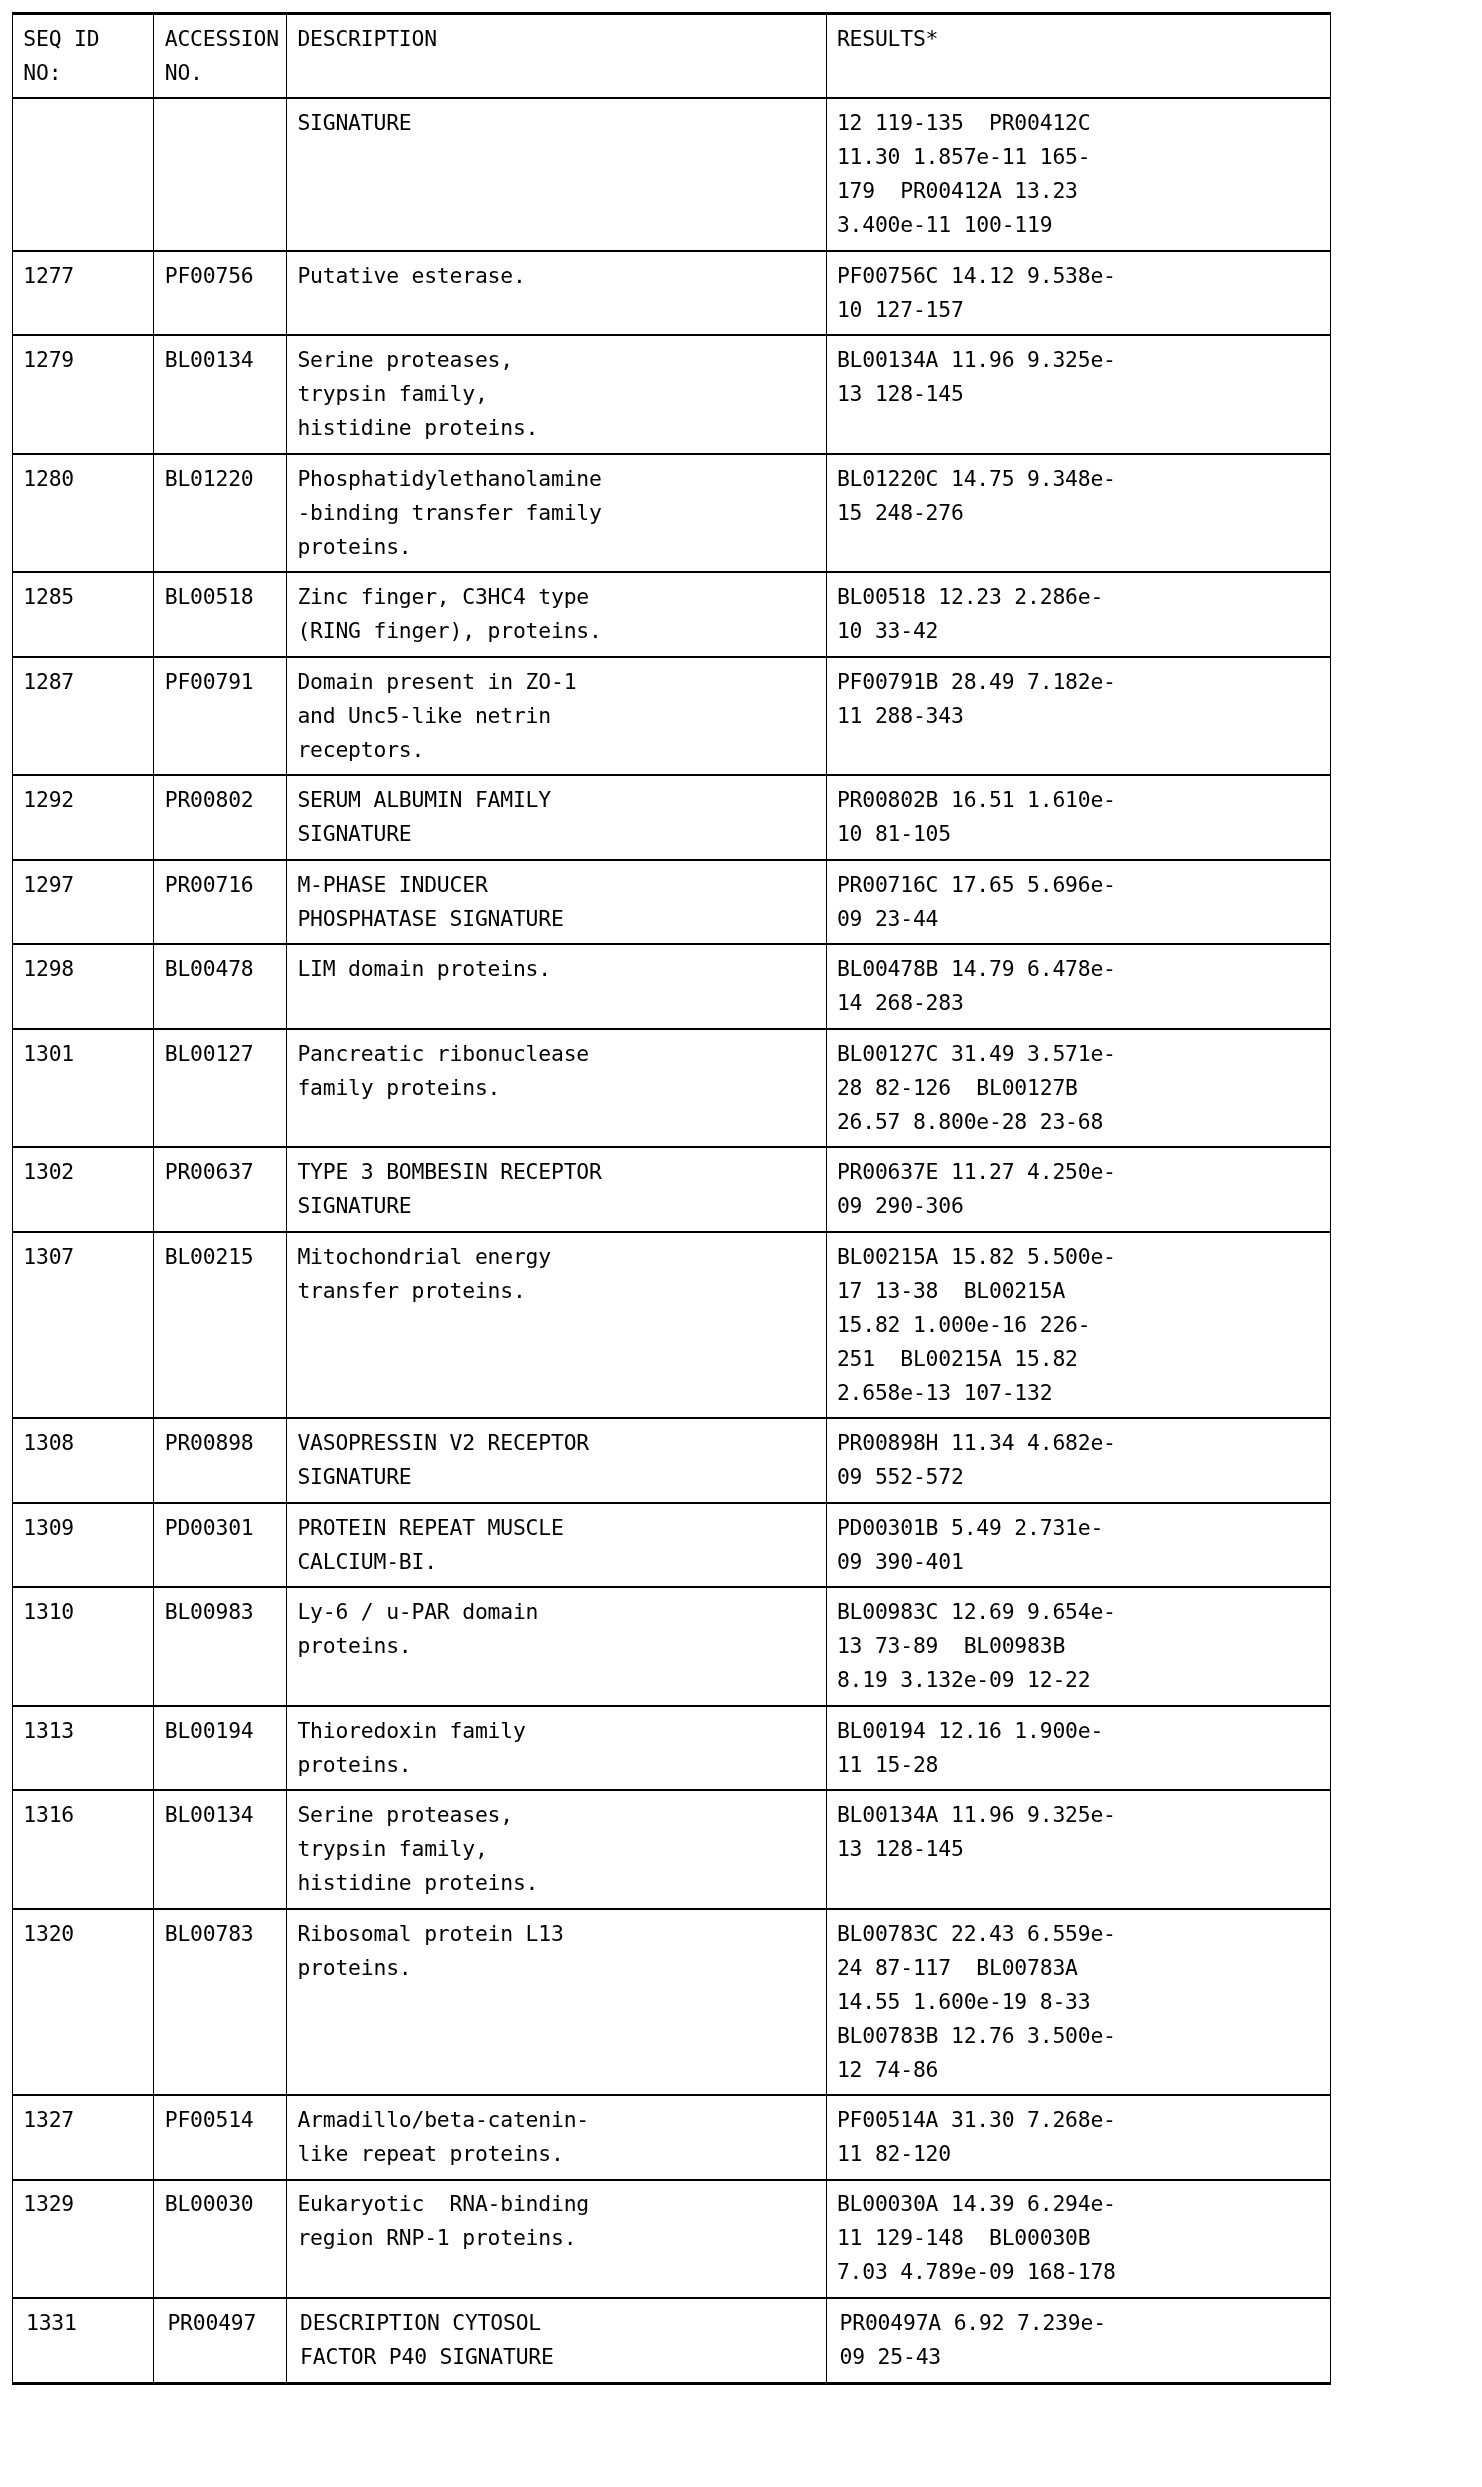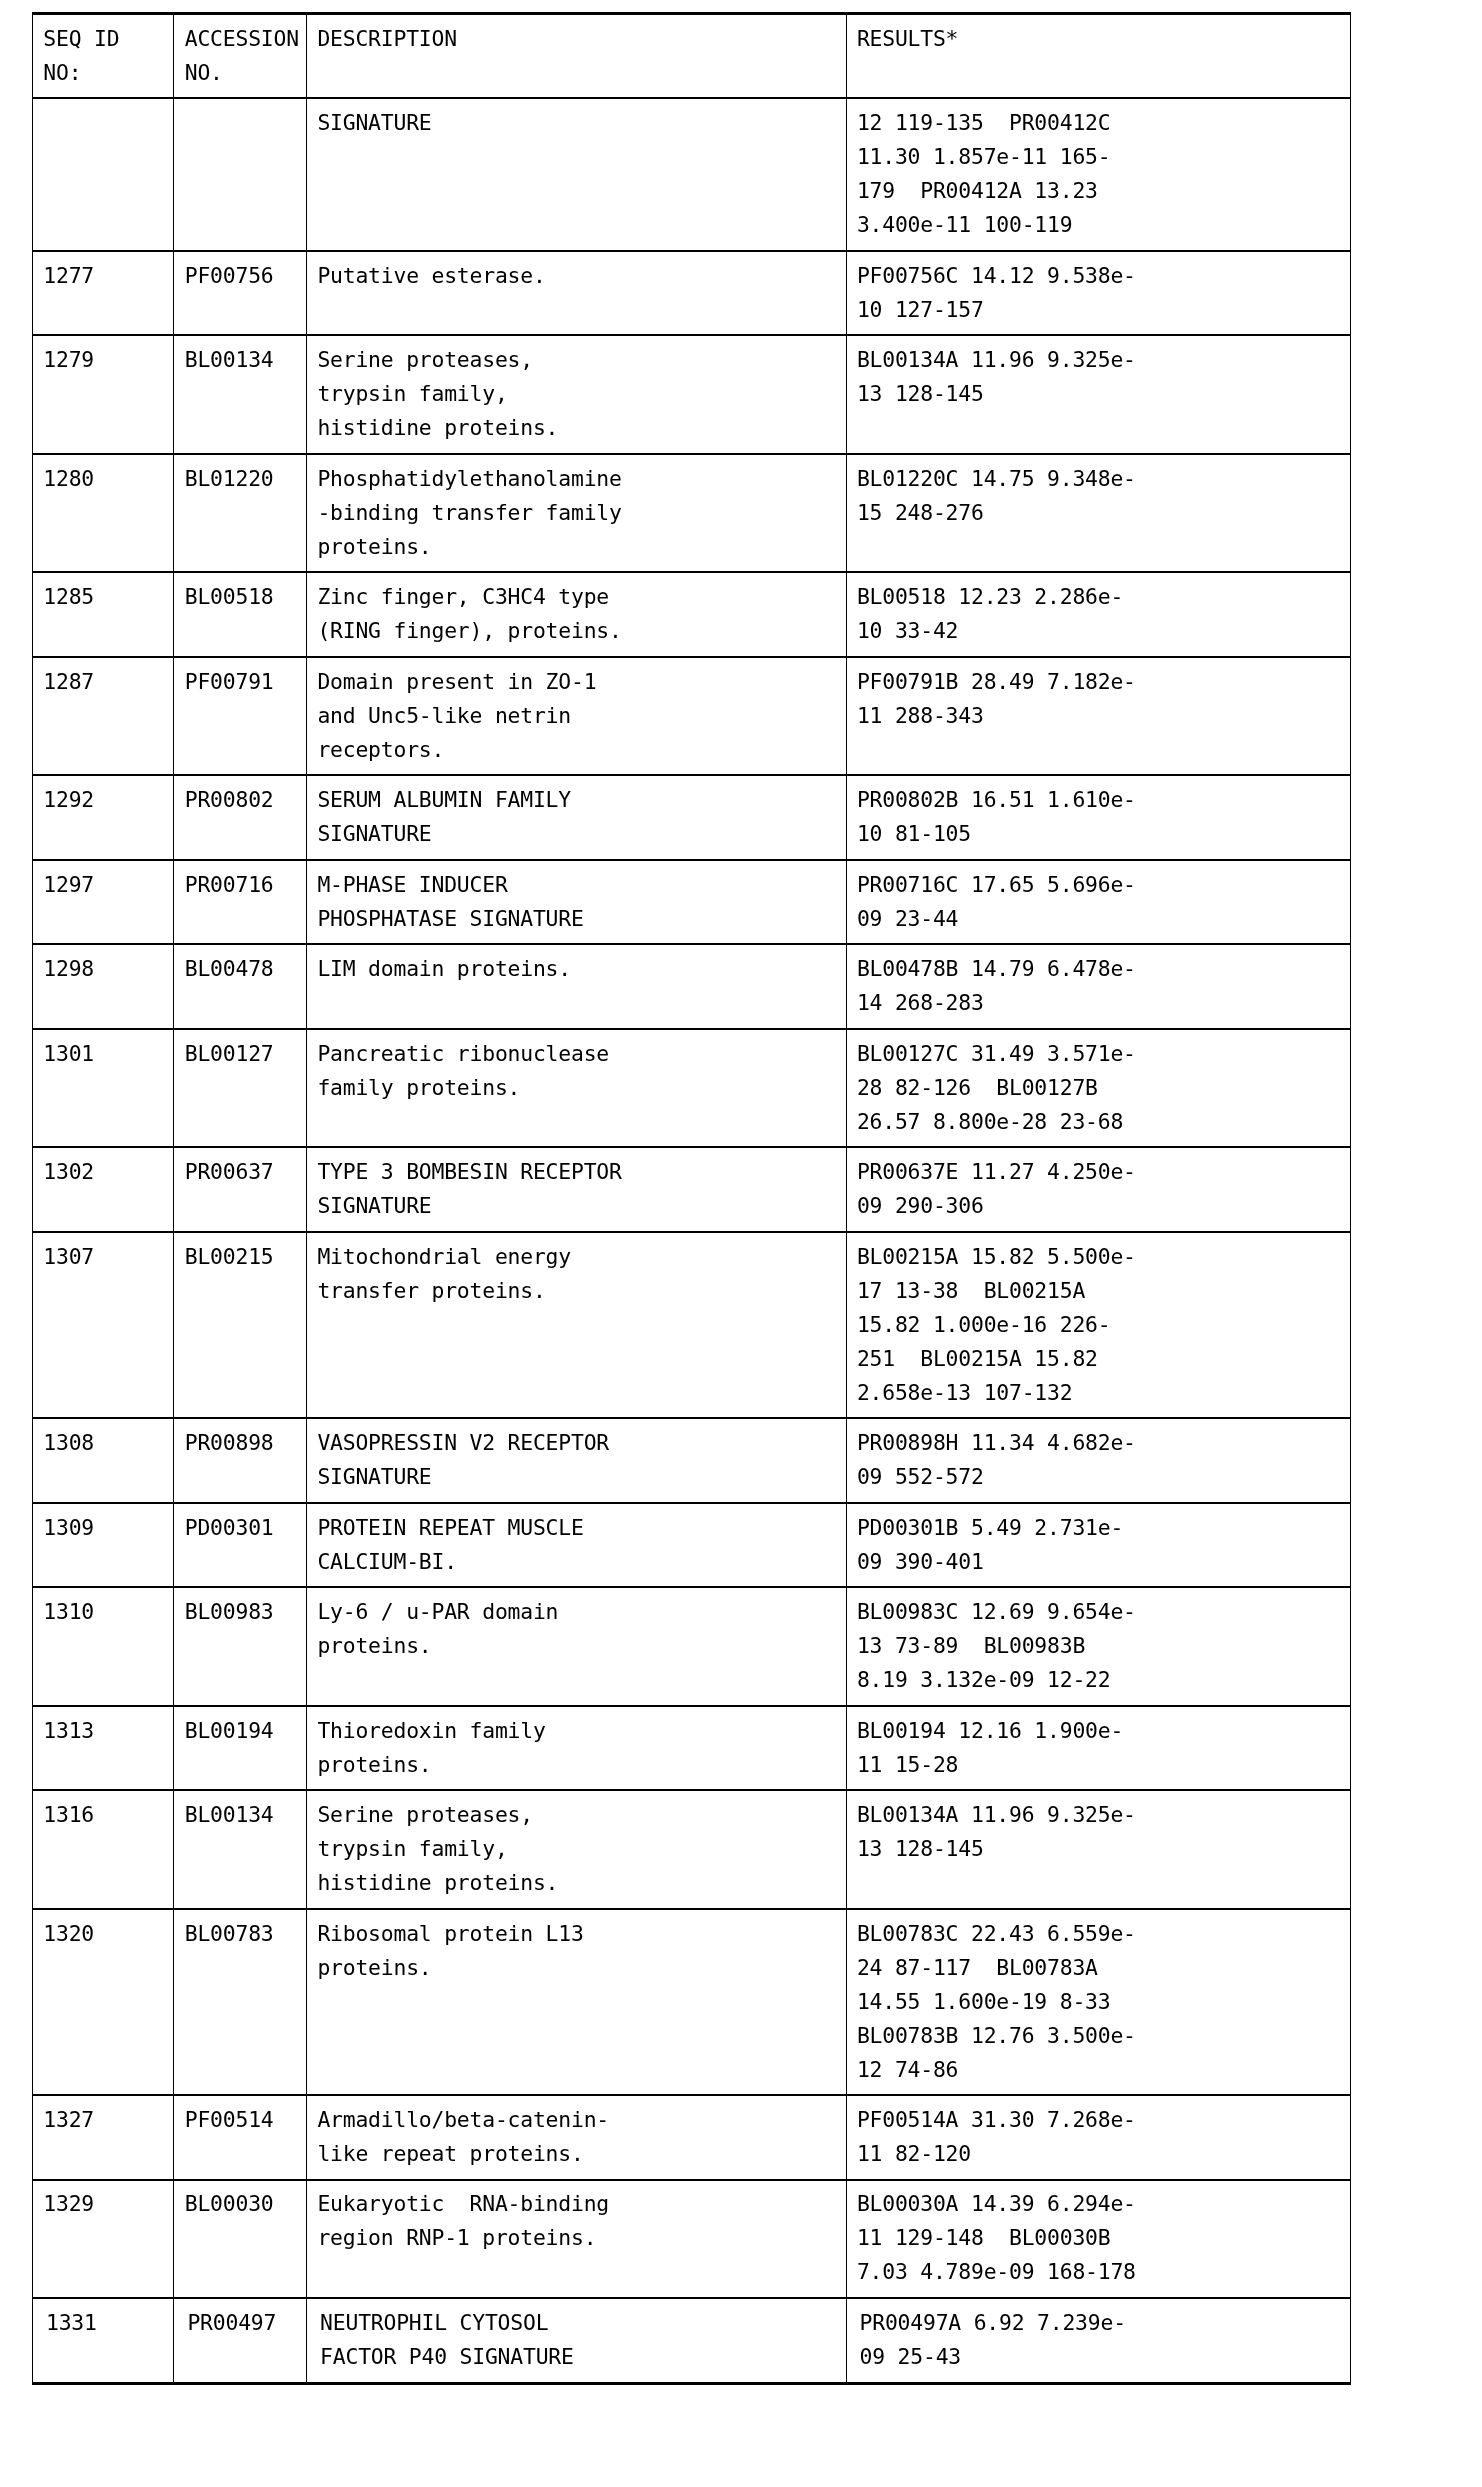--- a/index.html
+++ b/index.html
@@ -24,21 +24,20 @@
     position: absolute;
     left: 12px;
     top: 12px;
     width: 1460px;
   }
   table.seq-table {
     border-collapse: collapse;
     table-layout: fixed;
     width: 1319px;
     border: 0;
-    margin-left: 20px;
   }
   table.seq-table col.c-seq     { width: 129px; }
   table.seq-table col.c-acc     { width: 121px; }
   table.seq-table col.c-desc    { width: 492px; }
   table.seq-table col.c-res     { width: 460px; }
 
   table.seq-table td, table.seq-table th {
     vertical-align: top;
     padding: 6.8px 5.1px 7.7px 10.3px;
     font-size: 21.4px;
@@ -261,21 +260,21 @@
             <td>BL00030</td>
             <td>Eukaryotic  RNA-binding
 region RNP-1 proteins.</td>
             <td>BL00030A 14.39 6.294e-
 11 129-148  BL00030B
 7.03 4.789e-09 168-178</td>
           </tr>
           <tr class="data-row">
             <td>1331</td>
             <td>PR00497</td>
-            <td>NEUTROPHIL CYTOSOL
+            <td>DESCRIPTION CYTOSOL
 FACTOR P40 SIGNATURE</td>
             <td>PR00497A 6.92 7.239e-
 09 25-43</td>
           </tr>
         </tbody>
     </table>
   </div>
 </div>
 
 

